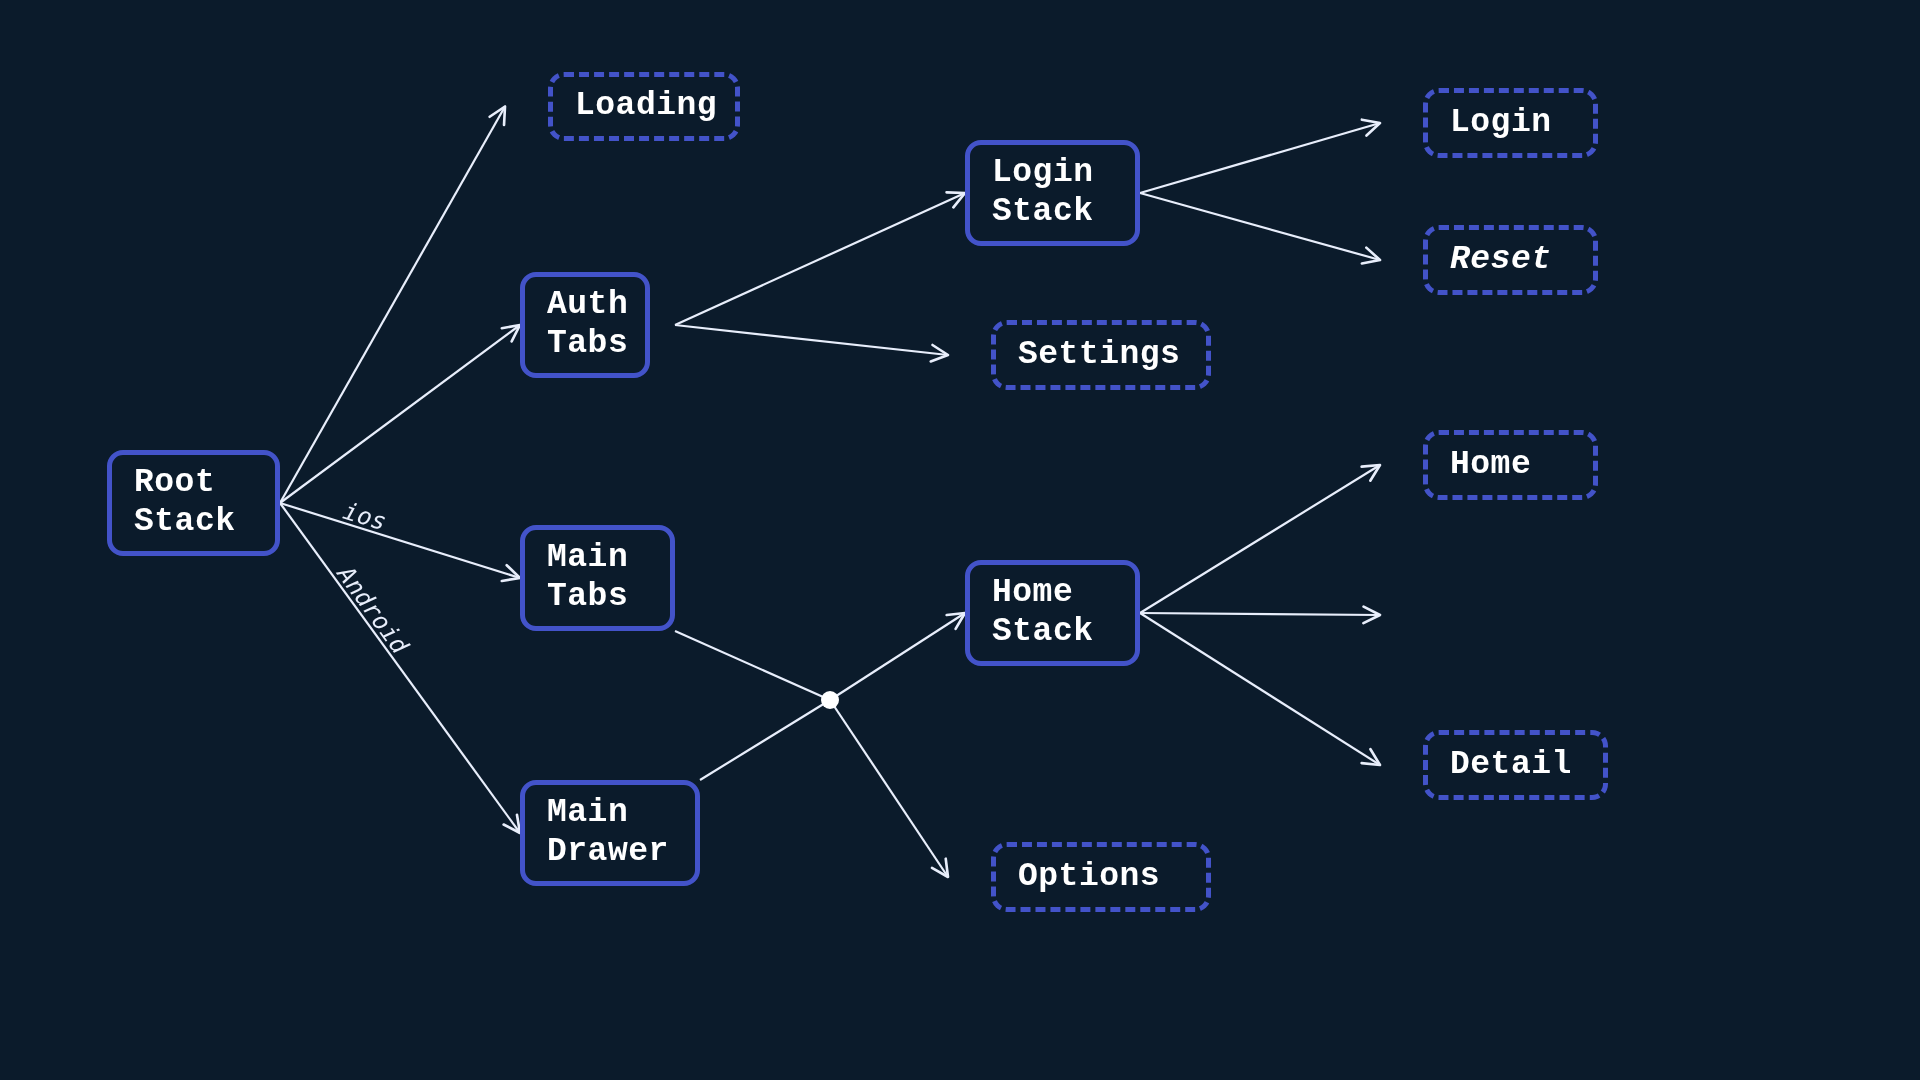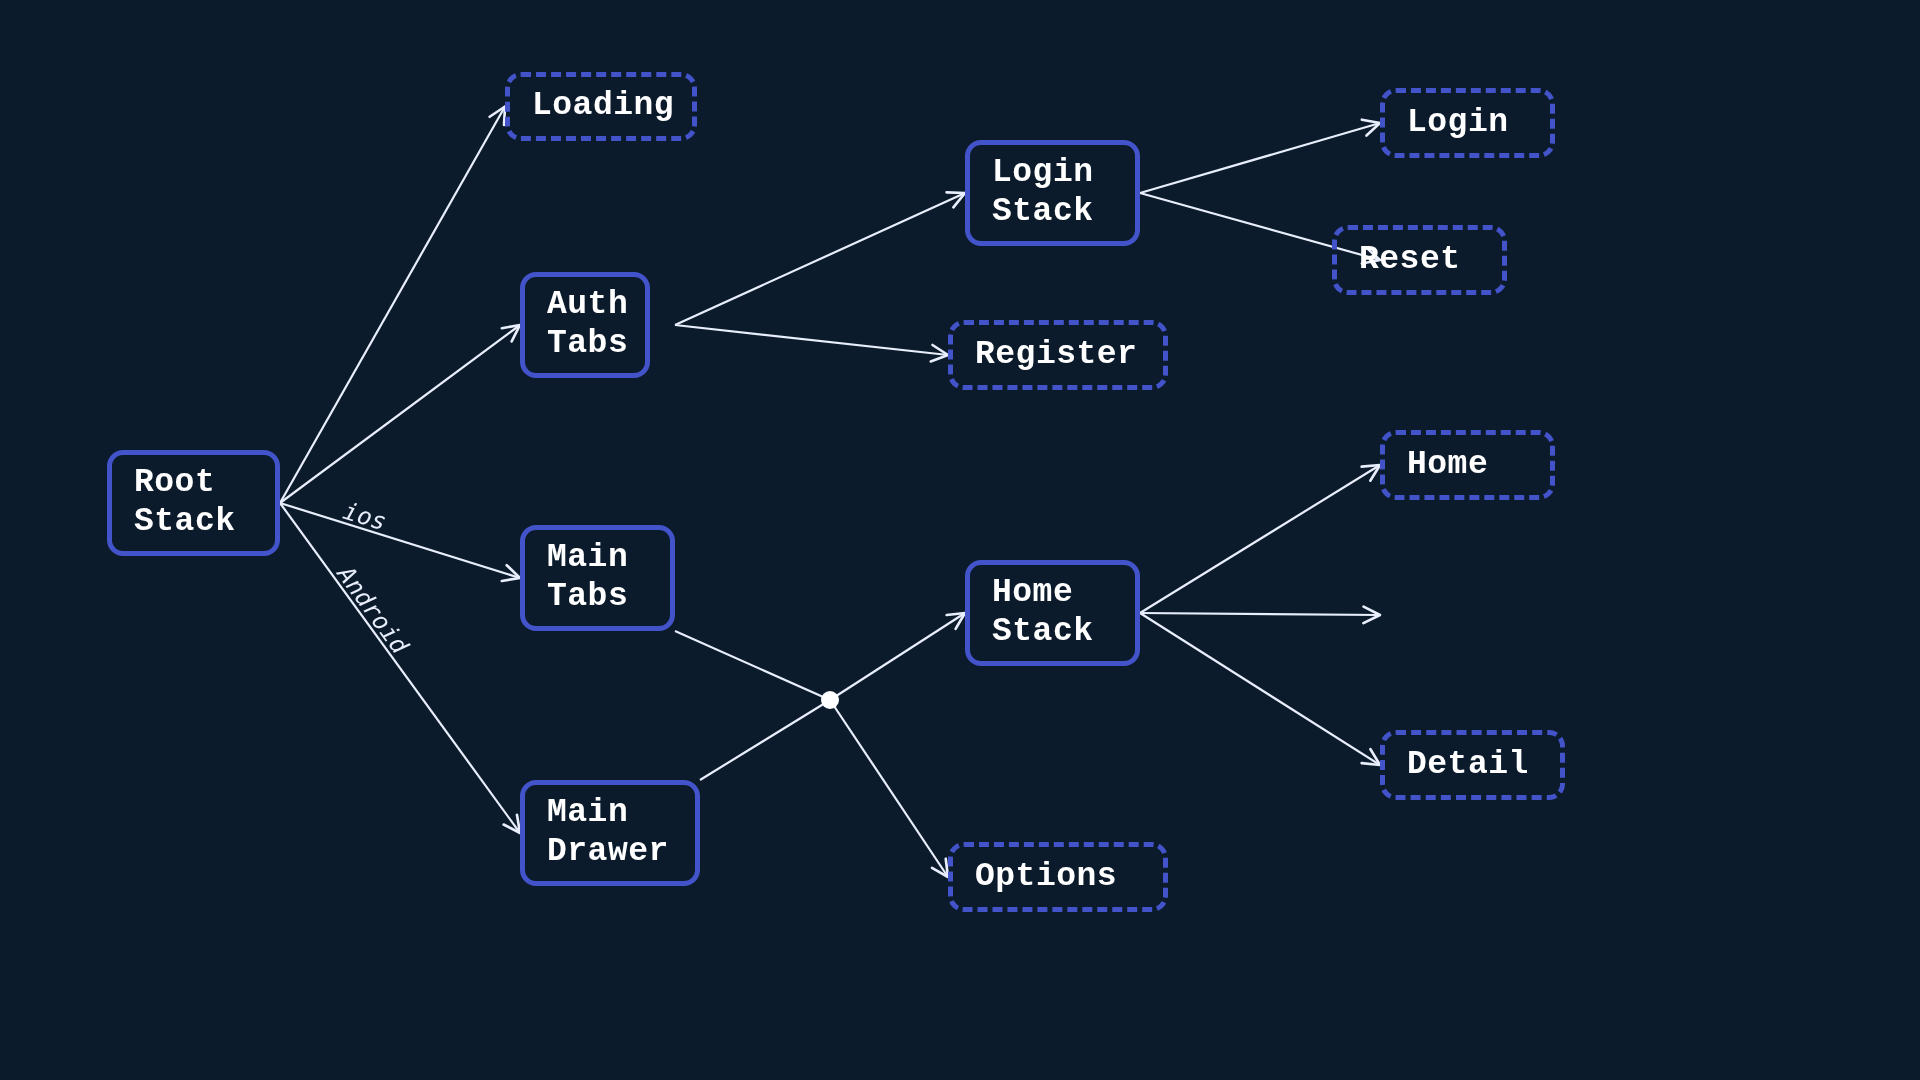--- a/index.html
+++ b/index.html
@@ -37,20 +37,21 @@
     font-weight: 600;
     letter-spacing: 0.5px;
     background: rgba(11,27,43,0.0);
     white-space: pre;
   }
   .node.solid {
     border: 5px solid #4353c9;
   }
   .node.dashed {
     border: 5px dashed #4353c9;
+    margin-left: 43px;
   }
   .edge-label {
     position: absolute;
     font-family: ui-monospace, "SF Mono", "Menlo", "Consolas", monospace;
     font-style: italic;
     font-size: 24px;
     color: #e8eefb;
     transform-origin: left center;
     pointer-events: none;
     white-space: nowrap;
@@ -91,24 +92,24 @@
 Stack</span></div>
   <div class="node dashed" id="n-loading" style="left: 505px; top: 72px; width: 192px; height: 69px;"><span>Loading</span></div>
   <div class="node solid" id="n-auth" style="left: 520px; top: 272px; width: 130px; height: 106px;"><span>Auth
 Tabs</span></div>
   <div class="node solid" id="n-maintabs" style="left: 520px; top: 525px; width: 155px; height: 106px;"><span>Main
 Tabs</span></div>
   <div class="node solid" id="n-maindraw" style="left: 520px; top: 780px; width: 180px; height: 106px;"><span>Main
 Drawer</span></div>
   <div class="node solid" id="n-loginst" style="left: 965px; top: 140px; width: 175px; height: 106px;"><span>Login
 Stack</span></div>
-  <div class="node dashed" id="n-register" style="left: 948px; top: 320px; width: 220px; height: 70px;"><span>Register</span></div>
+  <div class="node dashed" id="n-register" style="left: 948px; top: 320px; width: 220px; height: 70px;"><span>Settings</span></div>
   <div class="node solid" id="n-homest" style="left: 965px; top: 560px; width: 175px; height: 106px;"><span>Home
 Stack</span></div>
   <div class="node dashed" id="n-settings" style="left: 948px; top: 842px; width: 220px; height: 70px;"><span>Options</span></div>
   <div class="node dashed" id="n-login" style="left: 1380px; top: 88px; width: 175px; height: 70px;"><span>Login</span></div>
-  <div class="node dashed" id="n-reset" style="left: 1332px; top: 225px; width: 175px; height: 70px;"><span>Reset</span></div>
+  <div class="node dashed" id="n-reset" style="left: 1380px; top: 225px; width: 175px; height: 70px; font-style: italic;"><span>Reset</span></div>
   <div class="node dashed" id="n-home" style="left: 1380px; top: 430px; width: 175px; height: 70px;"><span>Home</span></div>
   <div class="node dashed" id="n-detail" style="left: 1380px; top: 730px; width: 185px; height: 70px;"><span>Detail</span></div>
 
   <div class="edge-label" id="lbl-ios" style="left: 343.579px; top: 496.296px; transform: rotate(17.354deg);">ios</div>
   <div class="edge-label" id="lbl-android" style="left: 342.505px; top: 554.542px; transform: rotate(53.9726deg);">Android</div>
 </div>
 
 </body></html>

